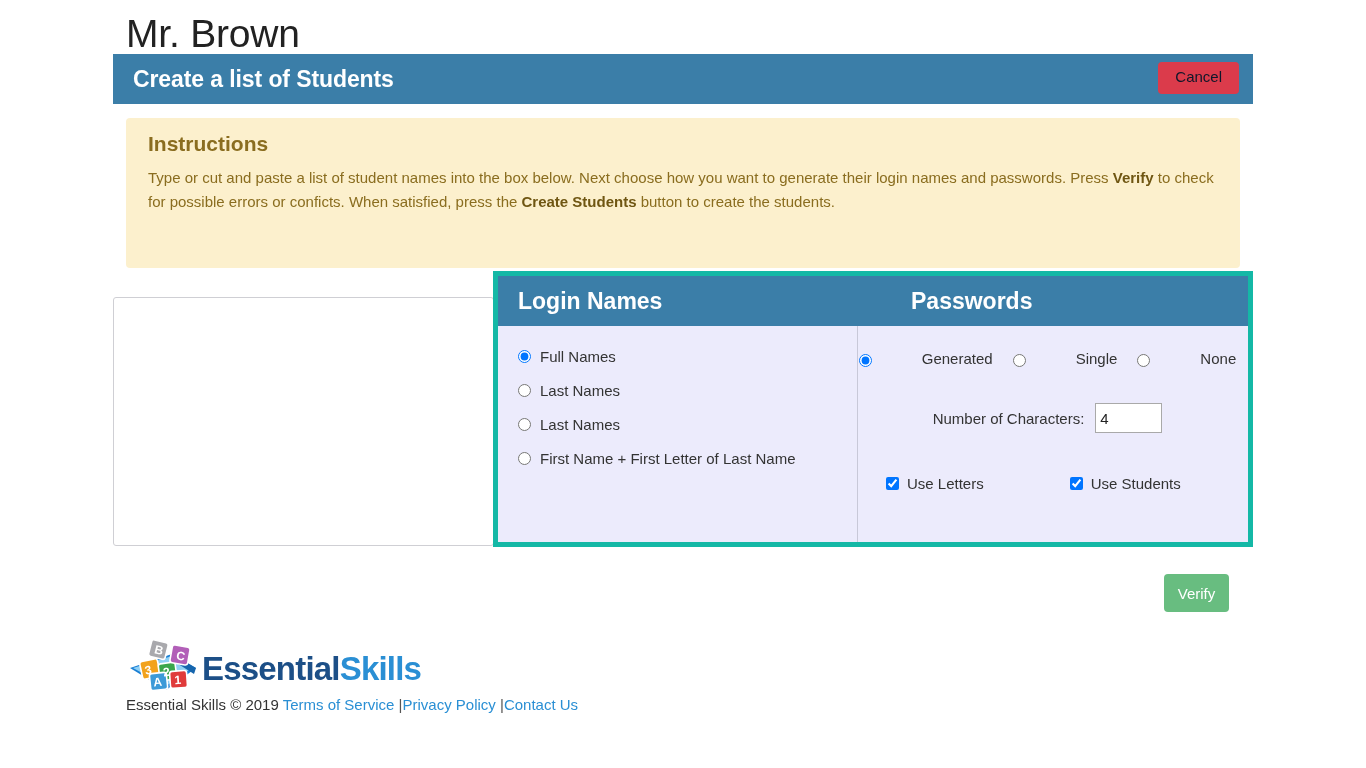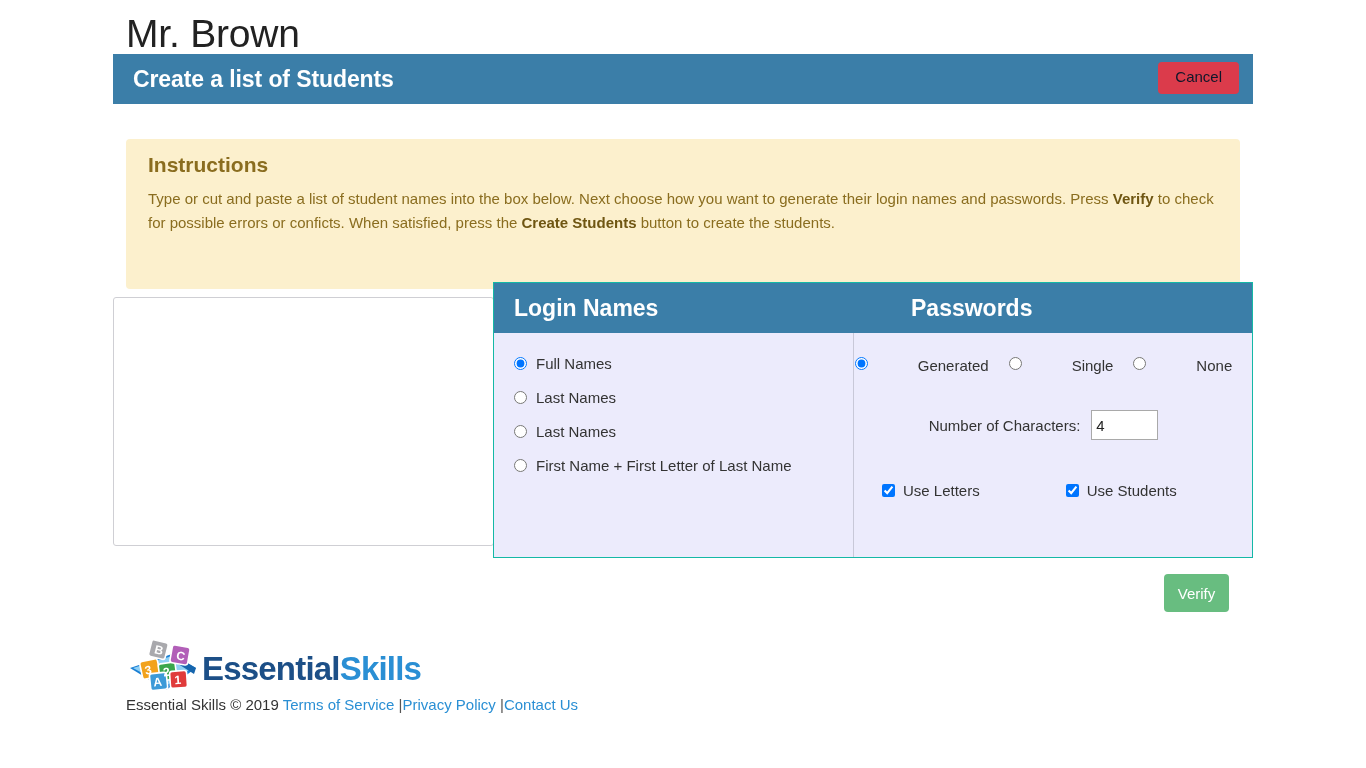--- a/index.html
+++ b/index.html
@@ -34,21 +34,21 @@
     position: absolute; right: 14px; top: 8px;
     background: #db3b4b; color: #0f172a;
     border: none; border-radius: 4px;
     padding: 7px 17px 8px 17px;
     font-size: 15px; font-family: "Liberation Sans", sans-serif;
     cursor: pointer; line-height: 1.1;
   }
 
   
   .instructions {
-    position: absolute; left: 126px; top: 139px;
+    position: absolute; left: 126px; top: 118px;
     width: 1114px; height: 150px;
     background: #fcf0cd;
     border-radius: 4px;
     padding: 14px 22px 0 22px;
   }
   .instructions-title {
     font-size: 21px; font-weight: bold; color: #8a6d1f;
     margin: 0 0 10px 0;
   }
   .instructions-body {
@@ -68,23 +68,23 @@
     border: 1px solid #cfcfd4;
     border-radius: 3px;
     background: #ffffff;
     resize: none; outline: none;
     font-family: "Liberation Sans", sans-serif;
     font-size: 15px; padding: 6px 8px; color: #333;
   }
 
   
   .options-panel {
-    position: absolute; left: 493px; top: 282px;
+    position: absolute; left: 493px; top: 271px;
     width: 760px; height: 276px;
-    border: 1px solid #14b8a6;
+    border: 5px solid #14b8a6;
     background: #ecebfc;
     display: flex; flex-direction: column;
   }
   .options-head { display: flex; height: 50px; background: #3b7ea8; }
   .options-head-cell {
     display: flex; align-items: center;
     color: #ffffff; font-size: 23px; font-weight: bold;
   }
   .head-login { width: 380px; padding-left: 20px; }
   .head-pass  { width: 380px; padding-left: 20px; justify-content: flex-start; }
@@ -102,21 +102,21 @@
     margin-bottom: 17px; font-size: 15px; color: #333333;
   }
   .radio-row input[type=radio] { margin: 0 9px 0 0; }
   .radio-row label { cursor: pointer; }
 
   .pass-mode-row {
     display: flex; align-items: center;
     justify-content: center; gap: 20px;
     font-size: 15px; color: #333333;
   }
-  .pass-mode-item { display: flex; align-items: flex-start; gap: 44px; }
+  .pass-mode-item { display: flex; align-items: flex-end; gap: 44px; }
   .pass-mode-item input[type=radio] { margin: 0 6px 0 0; }
 
   .numchars-row {
     display: flex; align-items: center;
     justify-content: center;
     margin-top: 36px; font-size: 15px; color: #333333;
   }
   .numchars-input {
     width: 67px; height: 30px;
     margin-left: 11px;

